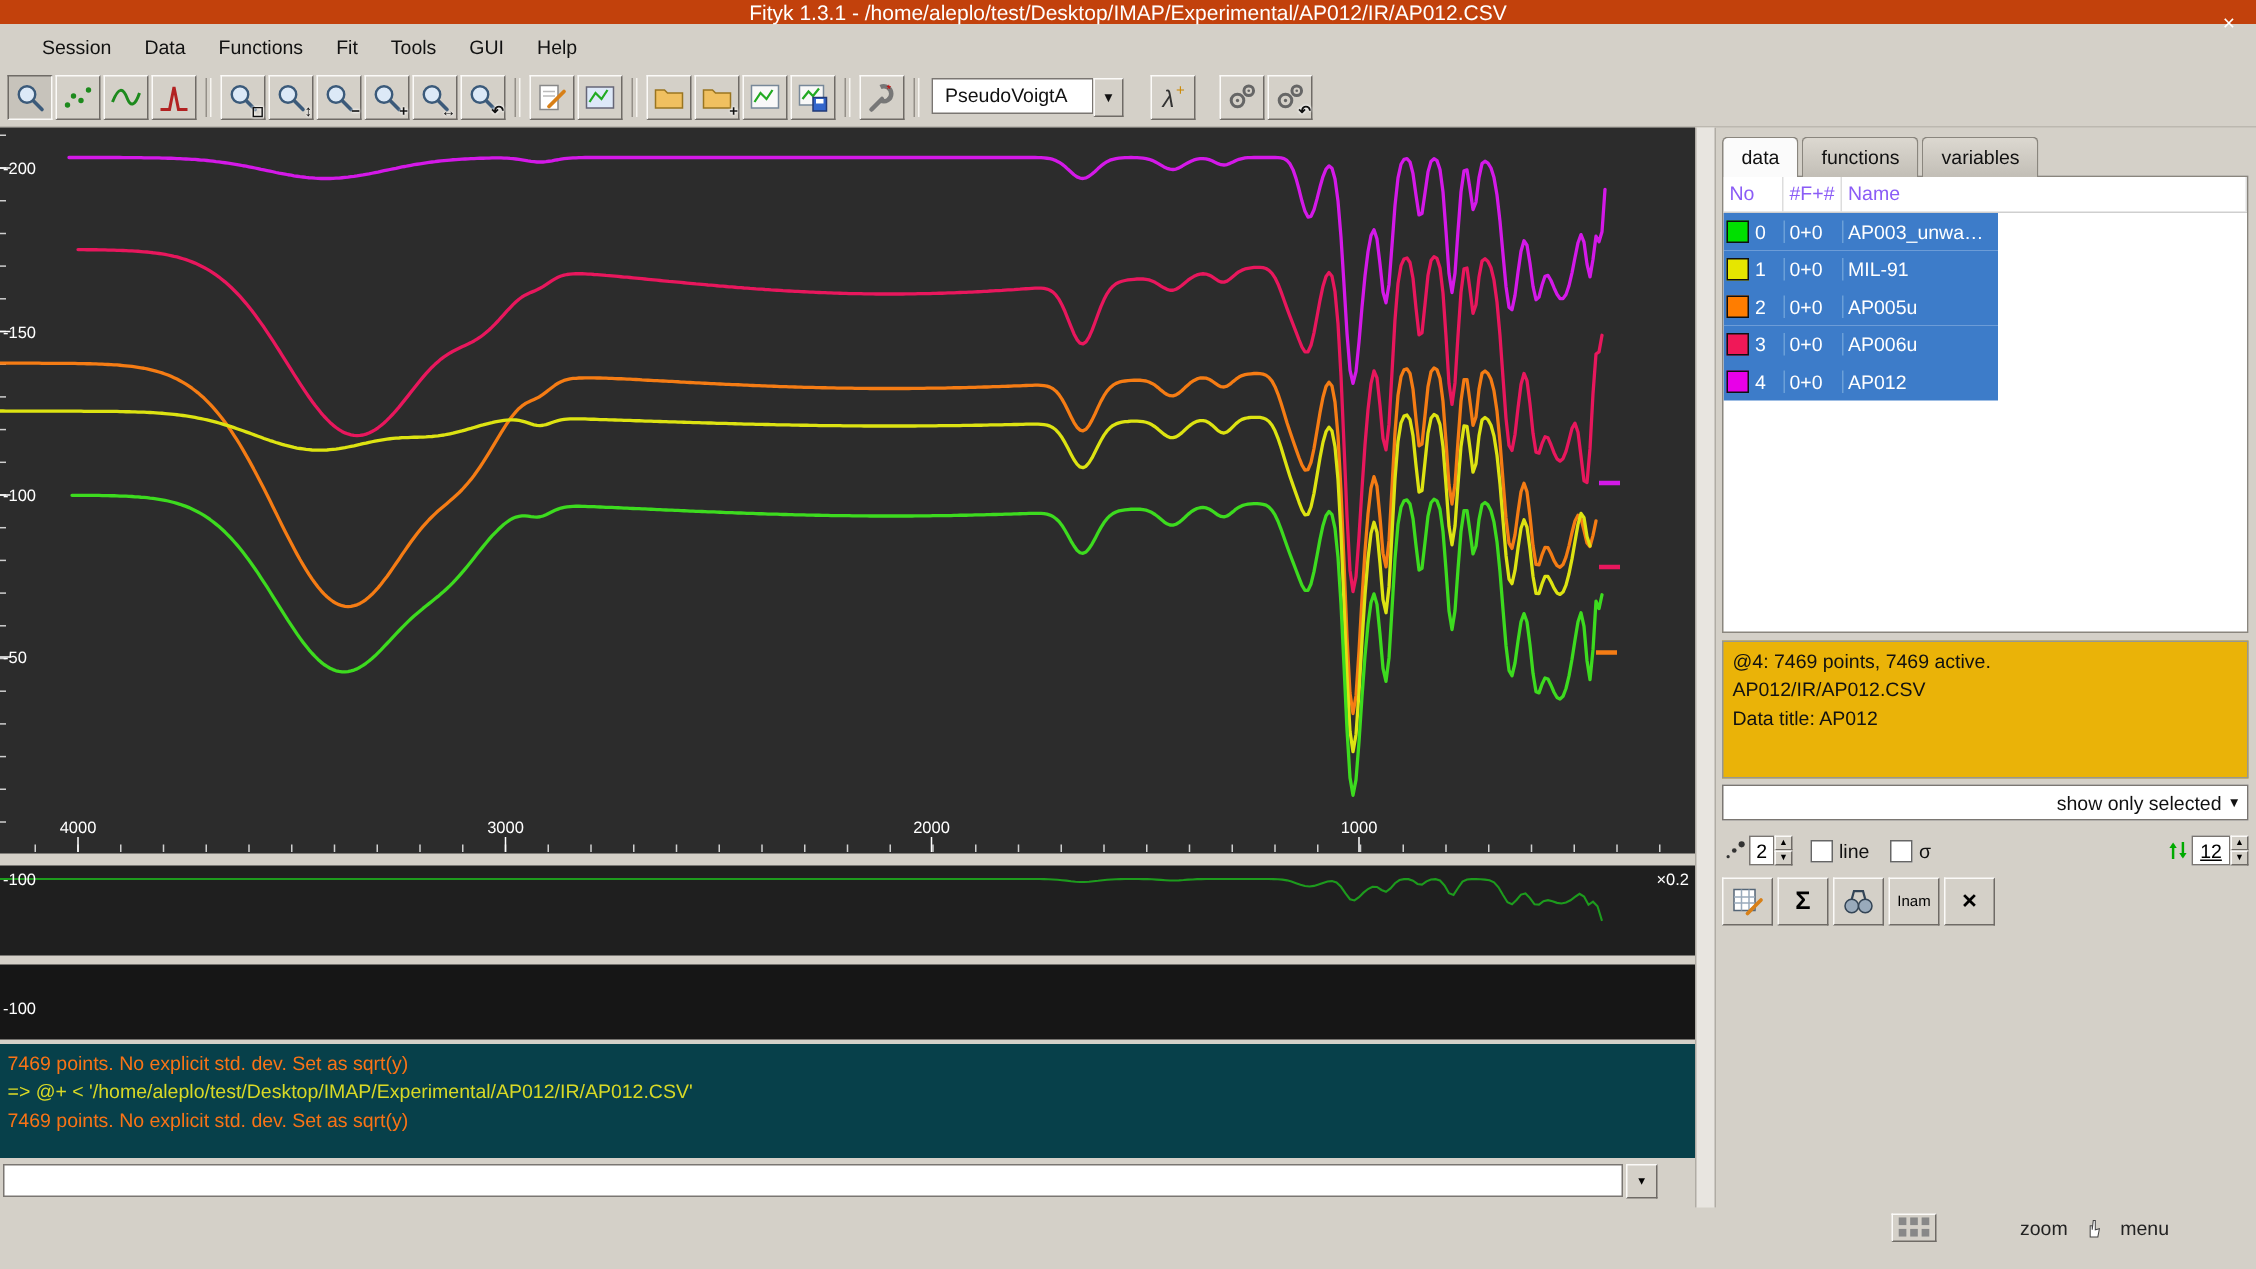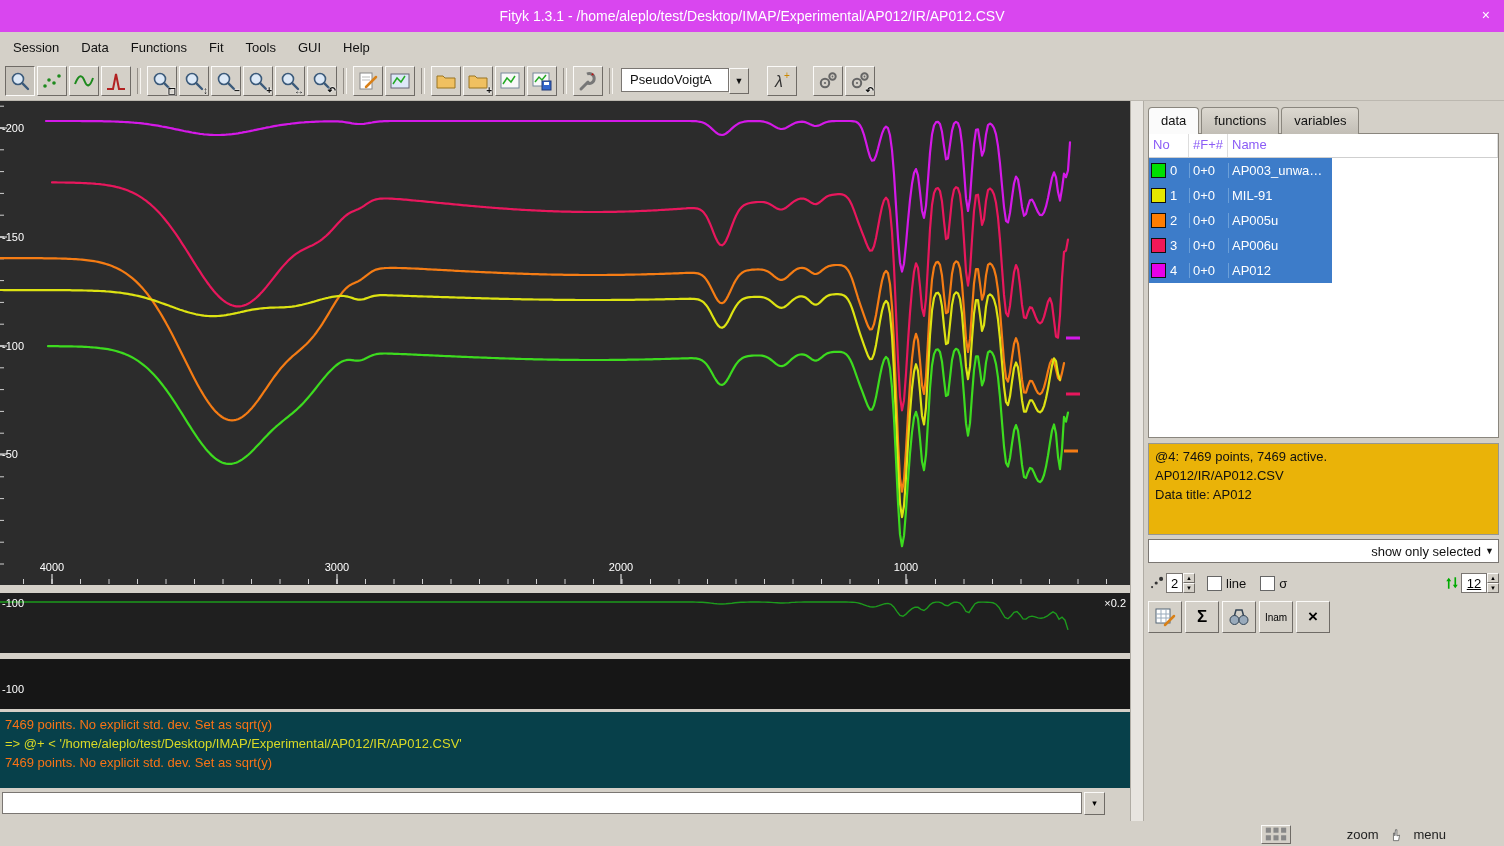--- a/index.html
+++ b/index.html
@@ -1,19 +1,19 @@
 <!DOCTYPE html>
 <html><head>
 <meta charset="utf-8">
 <style>
   html,body{margin:0;padding:0}
   body{width:1504px;height:846px;background:#d4d0c8;font-family:"Liberation Sans",sans-serif;font-size:13px;color:#111;overflow:hidden}
-  .titlebar{height:32px;background:#d946ef;color:#fff;display:flex;align-items:center;justify-content:center;position:relative;font-size:14px}
+  .titlebar{height:16px;background:#c2410c;color:#fff;display:flex;align-items:center;justify-content:center;position:relative;font-size:14px}
   .titlebar .close{position:absolute;right:14px;top:7px;font-size:14px;color:#fff;cursor:default}
-  .menubar{height:30px;display:flex;align-items:center;padding-left:2px;background:#d4d0c8}
+  .menubar{height:30px;display:flex;align-items:center;padding-left:17px;background:#d4d0c8}
   .menu-item{padding:5px 11px}
   .toolbar{height:38px;display:flex;align-items:center;padding:0 4px;background:#d4d0c8;border-bottom:1px solid #bcb8b0}
   .raised{background:#d4d0c8;border:1px solid;border-color:#fbfaf8 #6f6b66 #6f6b66 #fbfaf8}
   .tbtn{width:30px;height:30px;margin:0 1px;display:flex;align-items:center;justify-content:center;padding:0;position:relative}
   .tbtn.pressed{border-color:#6f6b66 #fbfaf8 #fbfaf8 #6f6b66;background:#c7c3bb}
   .ticon{width:22px;height:22px;display:block;position:relative}
   .ticon svg{width:100%;height:100%;display:block}
   .ticon .sub{position:absolute;right:-3px;bottom:-4px;font-size:10px;font-weight:bold;color:#111;text-shadow:0 0 2px #fff,0 0 2px #fff}
   .tsep{width:2px;height:26px;margin:0 5px;border-left:1px solid #948f88;border-right:1px solid #f6f4f0}
   .tspace{width:14px}

